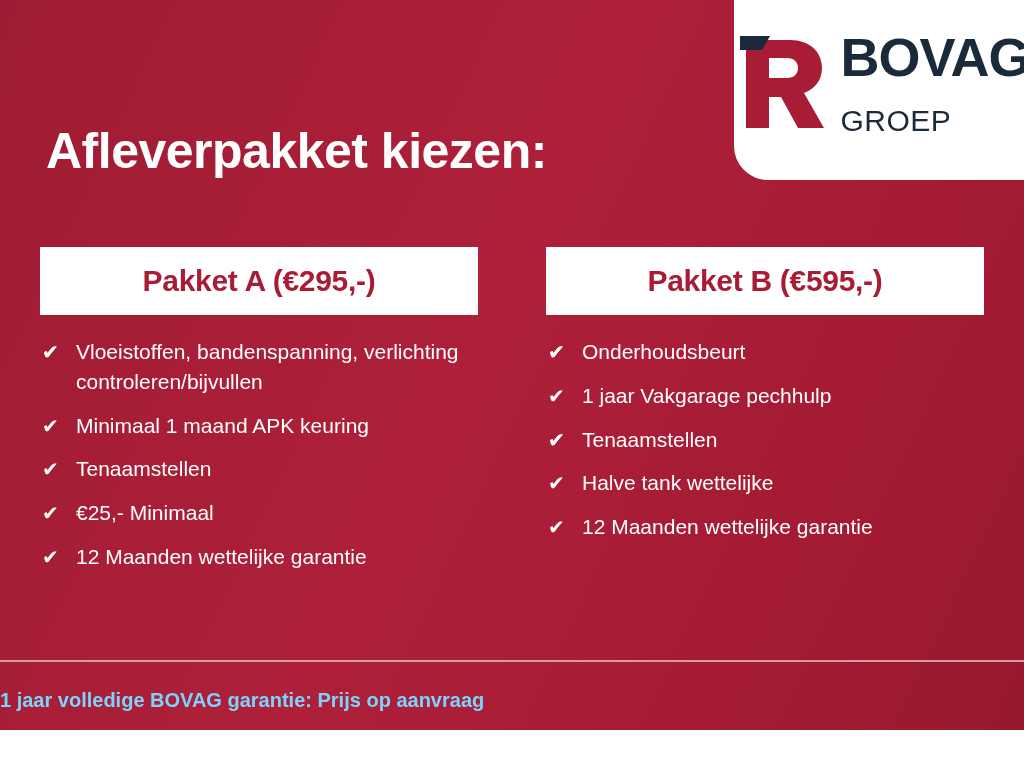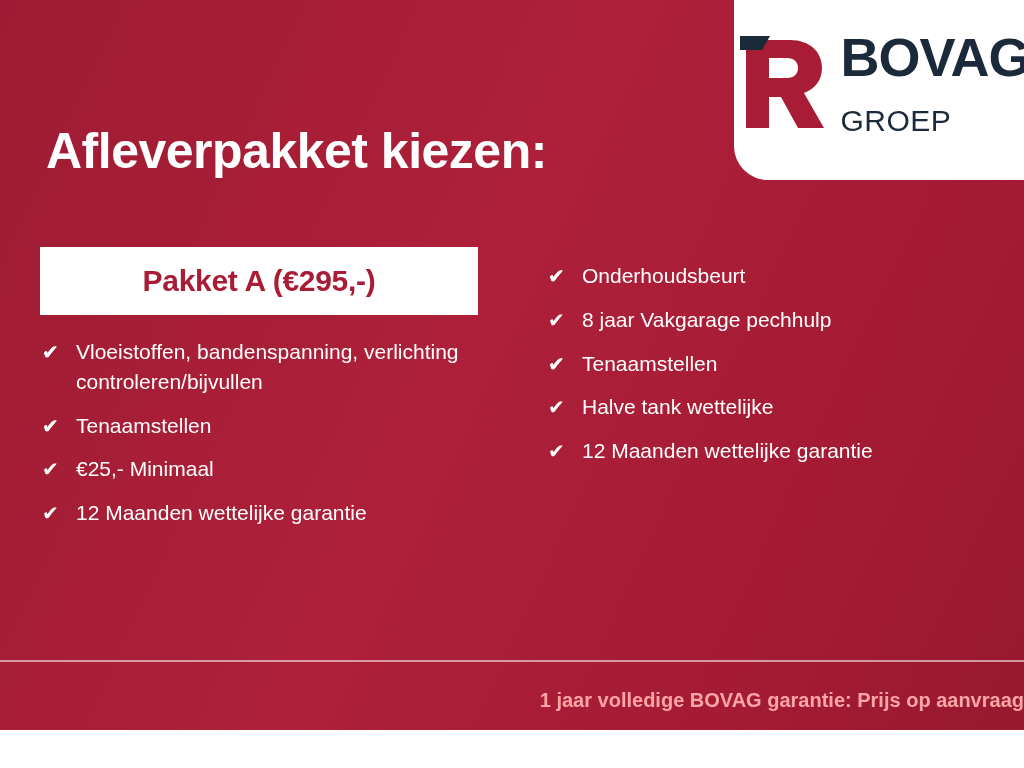--- a/index.html
+++ b/index.html
@@ -146,22 +146,22 @@
     right: 0;
     bottom: 106px;
     height: 2px;
     background: rgba(255,255,255,0.55);
   }
   .footer-note {
     position: absolute;
     left: 0;
     right: 0;
     bottom: 56px;
-    text-align: right;
-    color: #fca5a5;
+    text-align: left;
+    color: #7dd3fc;
     font-size: 20px;
     font-weight: 700;
   }
   .bottom-band {
     position: absolute;
     left: 0;
     right: 0;
     bottom: 0;
     height: 38px;
     background: #ffffff;
@@ -198,48 +198,52 @@
         <ul class="features">
           <li>
             <span class="check">✔</span>
           </li>
           <li>
             <span class="check">✔</span>
             <span>Vloeistoffen, bandenspanning, verlichting controleren/bijvullen</span>
           </li>
           <li>
             <span class="check">✔</span>
+            <span>Minimaal 1 maand APK keuring</span>
           </li>
           <li>
             <span class="check">✔</span>
             <span>Tenaamstellen</span>
           </li>
           <li>
             <span class="check">✔</span>
             <span>€25,- Minimaal</span>
           </li>
           <li>
             <span class="check">✔</span>
             <span>12 Maanden wettelijke garantie</span>
           </li>
         </ul>
       </div>
 
       <div class="column">
+        <div class="pkg-header">
+          <span class="pkg-title">Pakket B (€595,-)</span>
+        </div>
         <ul class="features">
           <li>
             <span class="check">✔</span>
           </li>
           <li>
             <span class="check">✔</span>
             <span>Onderhoudsbeurt</span>
           </li>
           <li>
             <span class="check">✔</span>
-            <span>8 jaar Vakgarage pechhulp</span>
+            <span>1 jaar Vakgarage pechhulp</span>
           </li>
           <li>
             <span class="check">✔</span>
           </li>
           <li>
             <span class="check">✔</span>
             <span>Tenaamstellen</span>
           </li>
           <li>
             <span class="check">✔</span>

